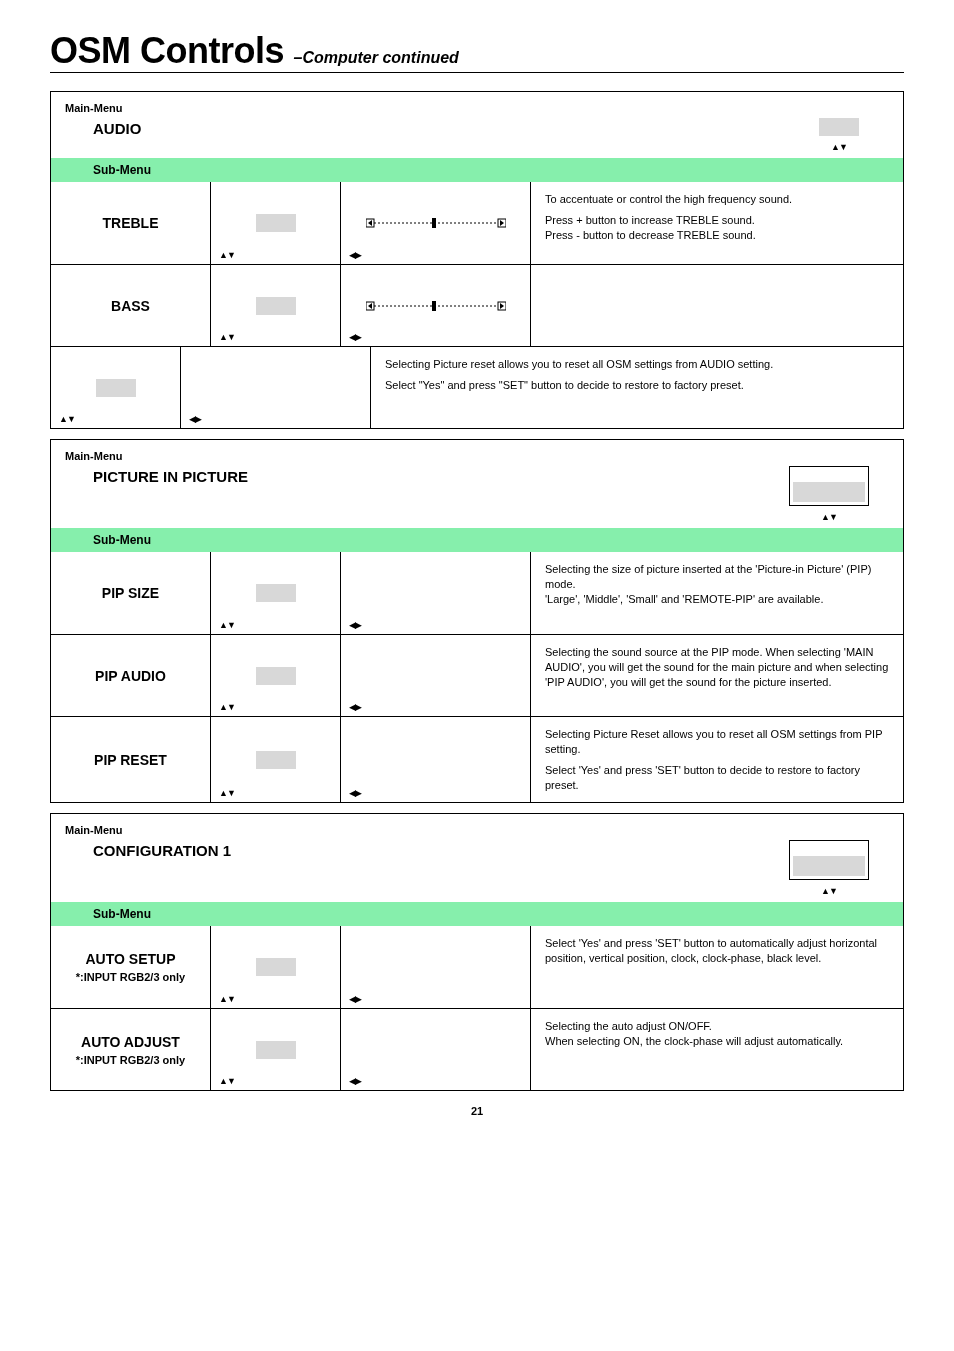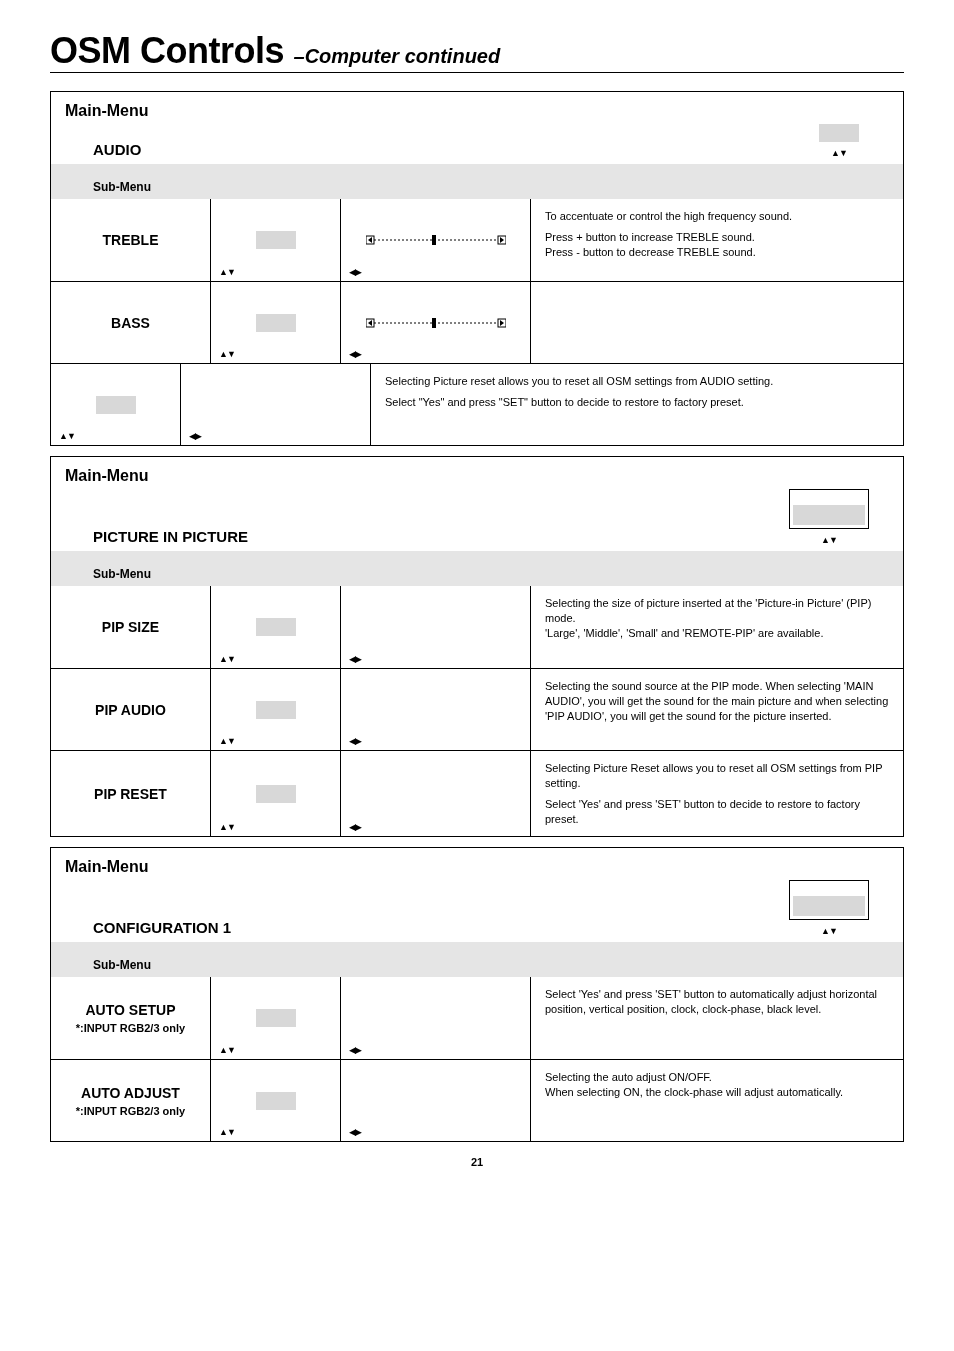--- a/index.html
+++ b/index.html
@@ -11,41 +11,41 @@
     padding: 30px 50px 20px 50px;
     color: #000;
   }
   .page-title {
     font-size: 36px;
     font-weight: bold;
     letter-spacing: -0.5px;
     margin-bottom: 2px;
   }
   .page-title .subtitle {
-    font-size: 20px;
+    font-size: 16px;
     font-weight: bold;
     font-style: italic;
     letter-spacing: 0;
   }
   .title-underline {
     border-bottom: 1.5px solid #000;
     margin-bottom: 18px;
   }
   .outer-box {
     border: 1px solid #000;
     margin-bottom: 10px;
   }
   .main-menu-header {
     padding: 10px 14px 4px 14px;
-    font-size: 16px;
+    font-size: 11px;
     font-weight: bold;
   }
   .main-menu-row {
     display: flex;
-    align-items: flex-end;
+    align-items: flex-start;
     padding: 0 14px 6px 14px;
   }
   .main-menu-title {
     flex: 0 0 200px;
     font-size: 15px;
     font-weight: bold;
     padding-left: 28px;
     padding-top: 2px;
   }
   .main-menu-right {
@@ -71,24 +71,24 @@
   .icon-placeholder-sm {
     width: 40px;
     height: 18px;
     background: #d8d8d8;
   }
   .arrows {
     font-size: 9px;
     letter-spacing: -1px;
   }
   .sub-menu-header {
-    background: #e5e5e5;
+    background: #86efac;
     font-size: 12px;
     font-weight: bold;
-    padding: 16px 14px 5px 42px;
+    padding: 5px 14px 5px 42px;
     display: flex;
   }
   .sub-menu-header .sm-left { flex: 0 0 310px; }
   .row {
     display: flex;
     border-top: 1px solid #000;
     min-height: 82px;
   }
   .row:first-of-type { border-top: none; }
   .col-label {

